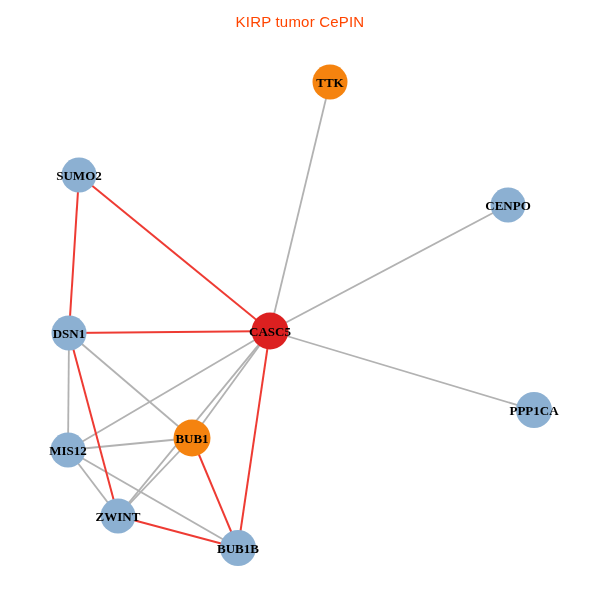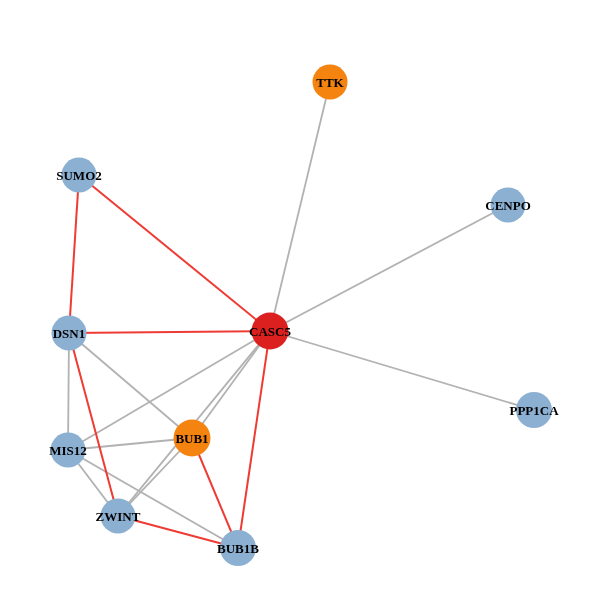--- a/index.html
+++ b/index.html
@@ -33,20 +33,21 @@
   .node-label {
     font-family: "Liberation Serif", "DejaVu Serif", serif;
     font-weight: bold;
     font-size: 13px;
   }
 </style>
 </head>
 <body>
 
 <div id="figure">
+  <div id="chart-title" style="color: rgb(255, 69, 0);">KIRP tumor CePIN</div>
   <svg id="graph" width="600" height="600" viewBox="0 0 600 600" xmlns="http://www.w3.org/2000/svg">
       <line x1="270" y1="331" x2="330" y2="82" stroke="#B2B2B2" stroke-width="1.8"></line>
       <line x1="270" y1="331" x2="508" y2="205" stroke="#B2B2B2" stroke-width="1.8"></line>
       <line x1="270" y1="331" x2="534" y2="410" stroke="#B2B2B2" stroke-width="1.8"></line>
       <line x1="270" y1="331" x2="68" y2="450" stroke="#B2B2B2" stroke-width="1.8"></line>
       <line x1="270" y1="331" x2="192" y2="438" stroke="#B2B2B2" stroke-width="1.8"></line>
       <line x1="270" y1="331" x2="118" y2="516" stroke="#B2B2B2" stroke-width="1.8"></line>
       <line x1="69" y1="333" x2="68" y2="450" stroke="#B2B2B2" stroke-width="1.8"></line>
       <line x1="69" y1="333" x2="192" y2="438" stroke="#B2B2B2" stroke-width="1.8"></line>
       <line x1="68" y1="450" x2="192" y2="438" stroke="#B2B2B2" stroke-width="1.8"></line>

